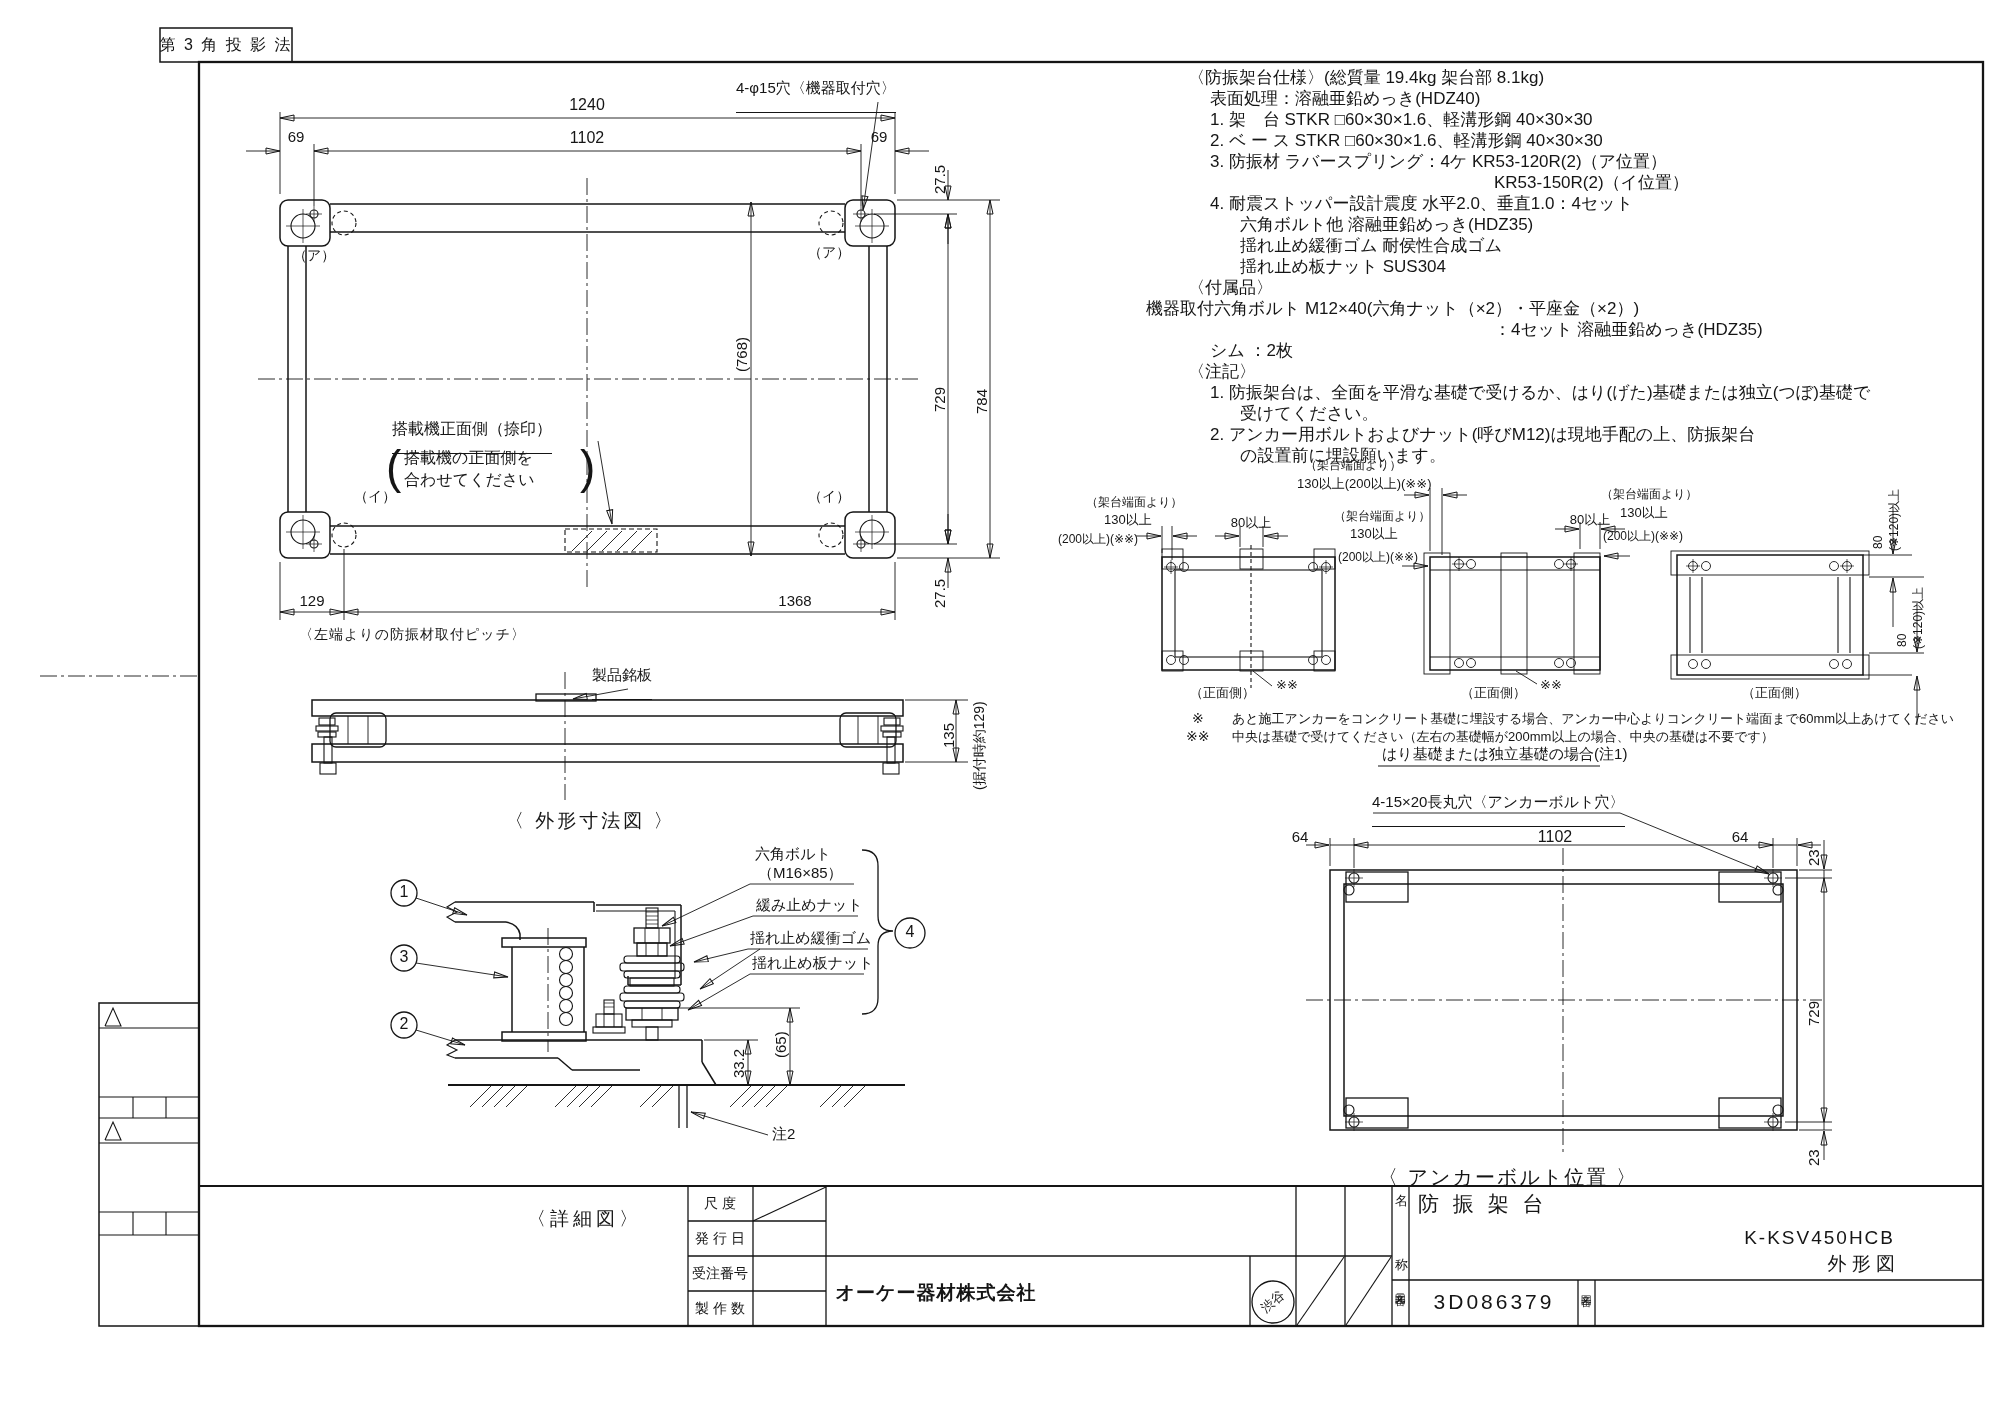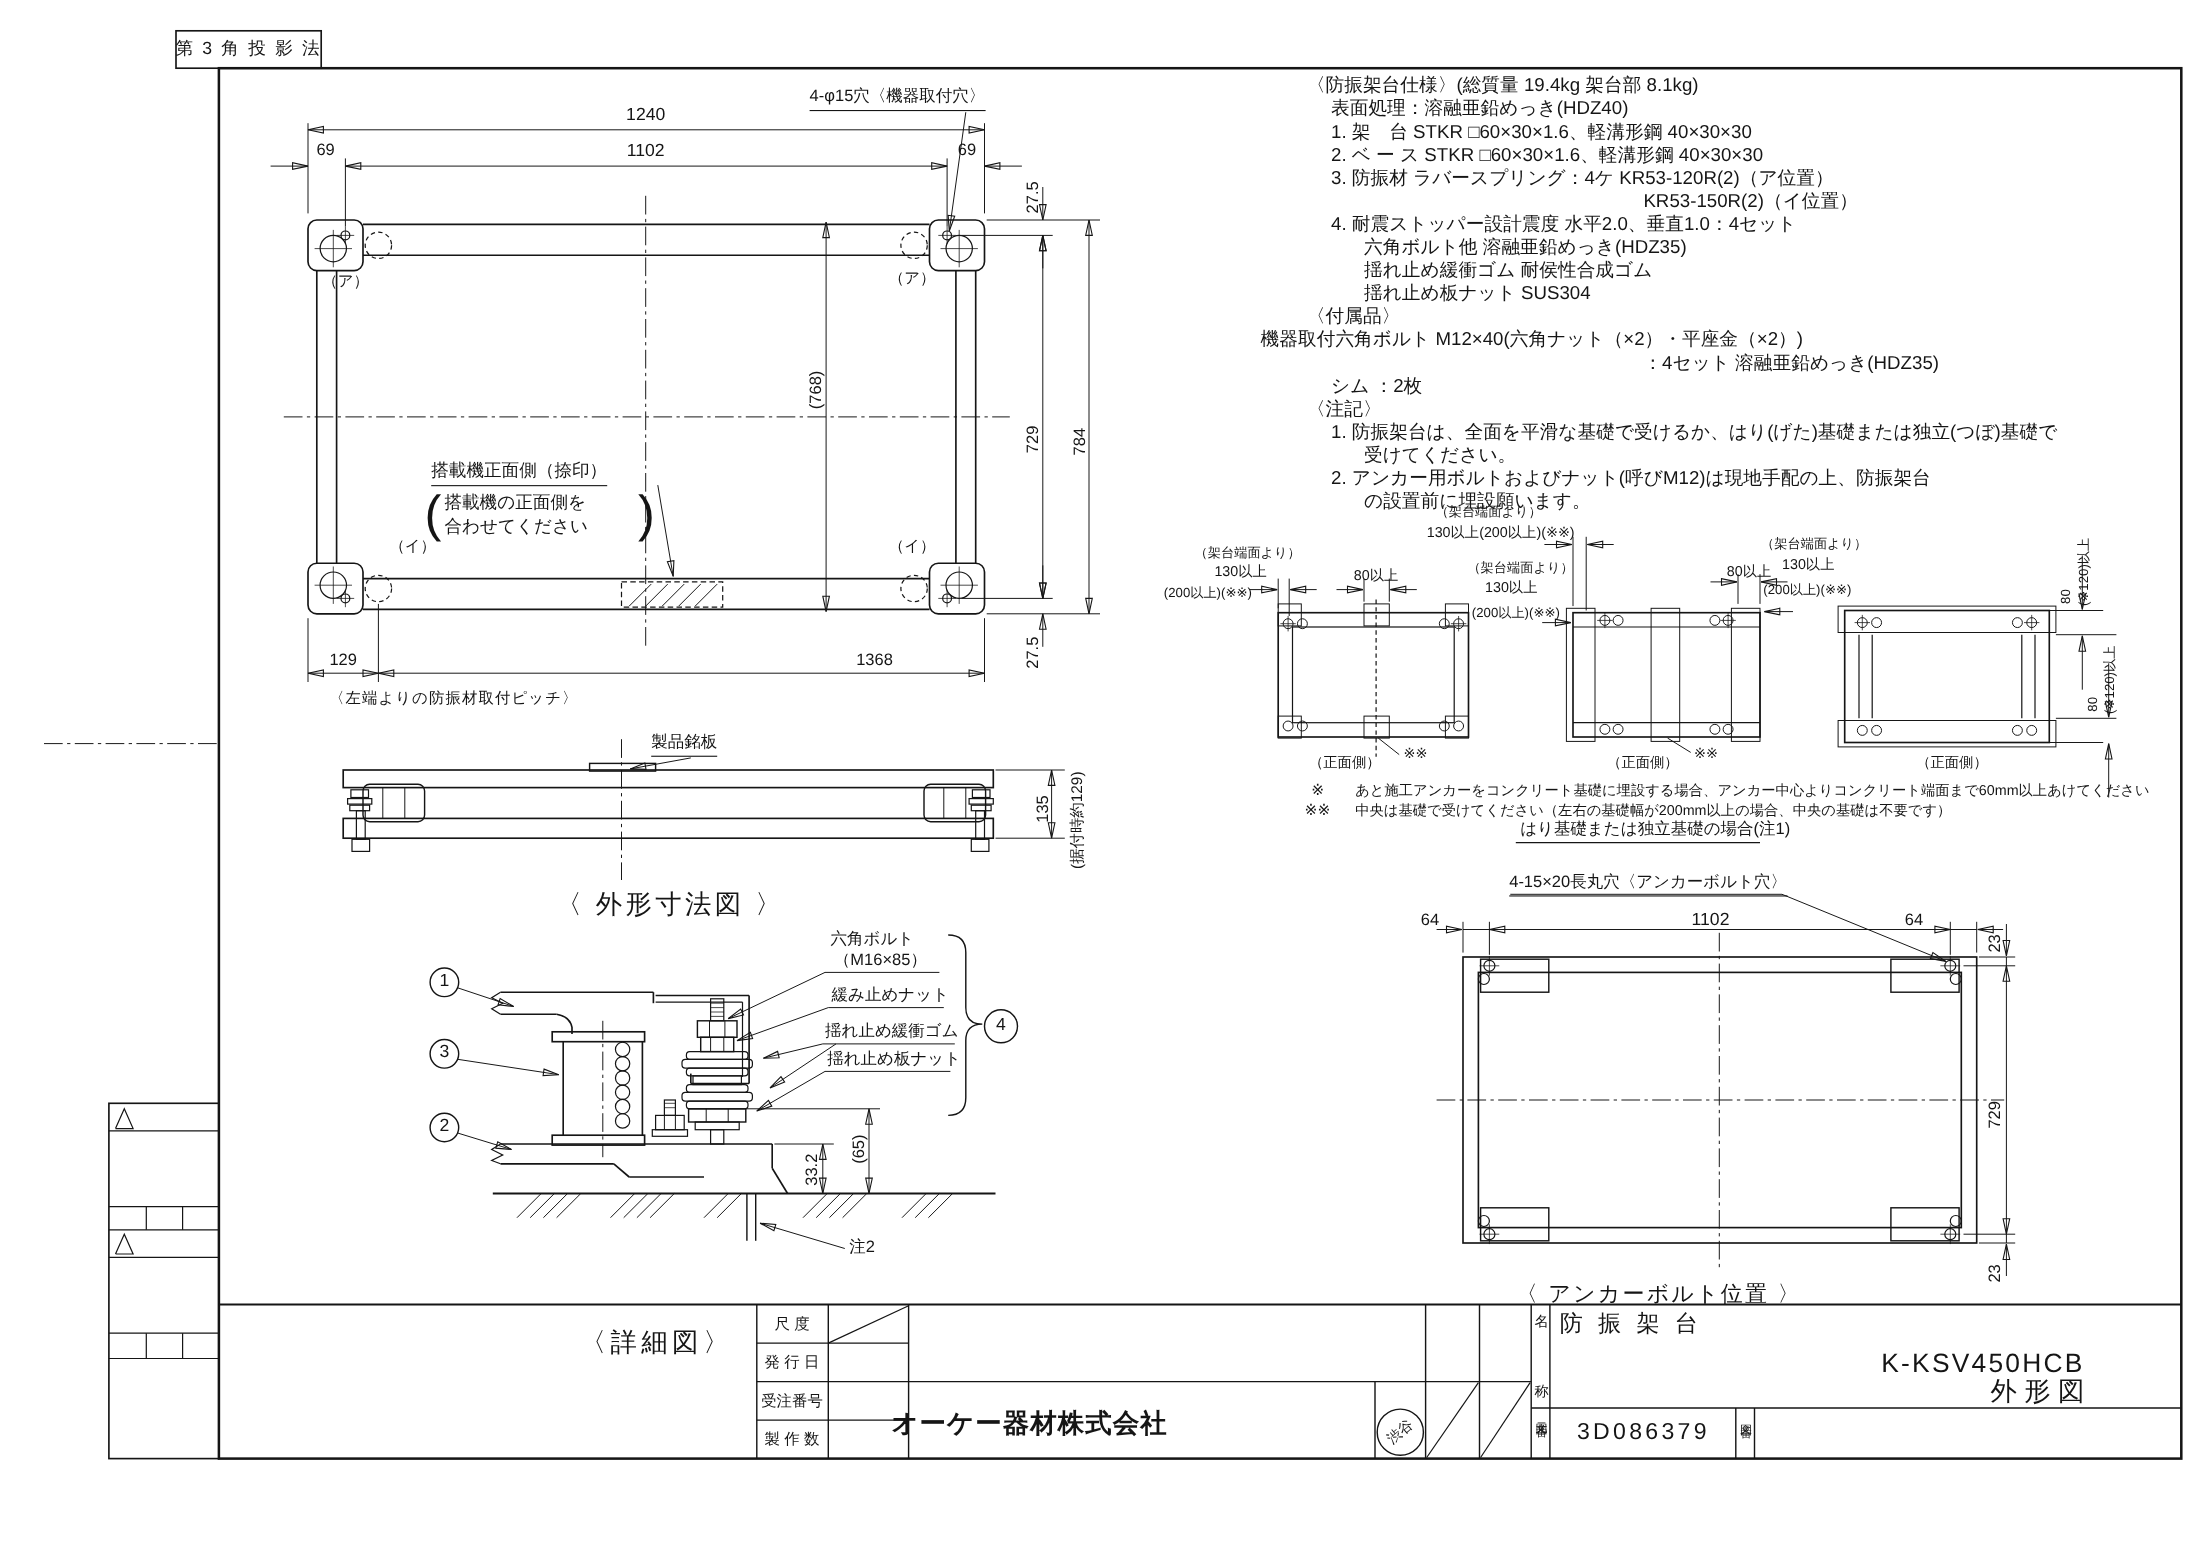--- a/index.html
+++ b/index.html
@@ -9,27 +9,27 @@
   svg line,svg path,svg rect,svg circle,svg polyline{stroke:#151515;fill:none;}
   .w25{stroke-width:2.3}.w18{stroke-width:1.8}.w16{stroke-width:1.5}.w14{stroke-width:1.3}
   .w12{stroke-width:1.1}.w09{stroke-width:0.9}.w07{stroke-width:0.7}
   .cl{stroke-width:0.9;stroke-dasharray:17 4 3 4}
   .dc{stroke-width:1.1;stroke-dasharray:4 3}
   .hd{stroke-width:1.1;stroke-dasharray:5 3}
   .t{position:absolute;white-space:nowrap;line-height:1.12;}
   .ct{transform:translateX(-50%);}
   .vt{transform:rotate(-90deg);transform-origin:0 0;}
   .rt{transform:translateX(-100%);}
-  .u{border-bottom:1.4px solid #151515;padding-bottom:3px;}
+  .u{border-bottom:1.4px solid #151515;padding-bottom:15px;}
   .bn{transform:translate(-50%,-54%);}
   .stamp{transform:translate(-50%,-50%) rotate(-40deg);}
   .vert{writing-mode:vertical-rl;letter-spacing:1px;}
   .f11{font-size:11px}.f12{font-size:12px}.f13{font-size:13px}.f14{font-size:14px}
   .f15{font-size:15px}.f16{font-size:16px}.f17{font-size:17px}.f18{font-size:14px}
-  .f19{font-size:24px}.f20{font-size:20px}.f21{font-size:21px}
+  .f19{font-size:19px}.f20{font-size:20px}.f21{font-size:21px}
   .b{font-weight:bold}
 </style>
 </head>
 <body>
 
 <div class="sheet">
 
 <svg width="2000" height="1414" viewBox="0 0 2000 1414">
   <defs>
     <marker id="ma" markerWidth="16" markerHeight="8" refX="15" refY="4" orient="auto" markerUnits="userSpaceOnUse">

